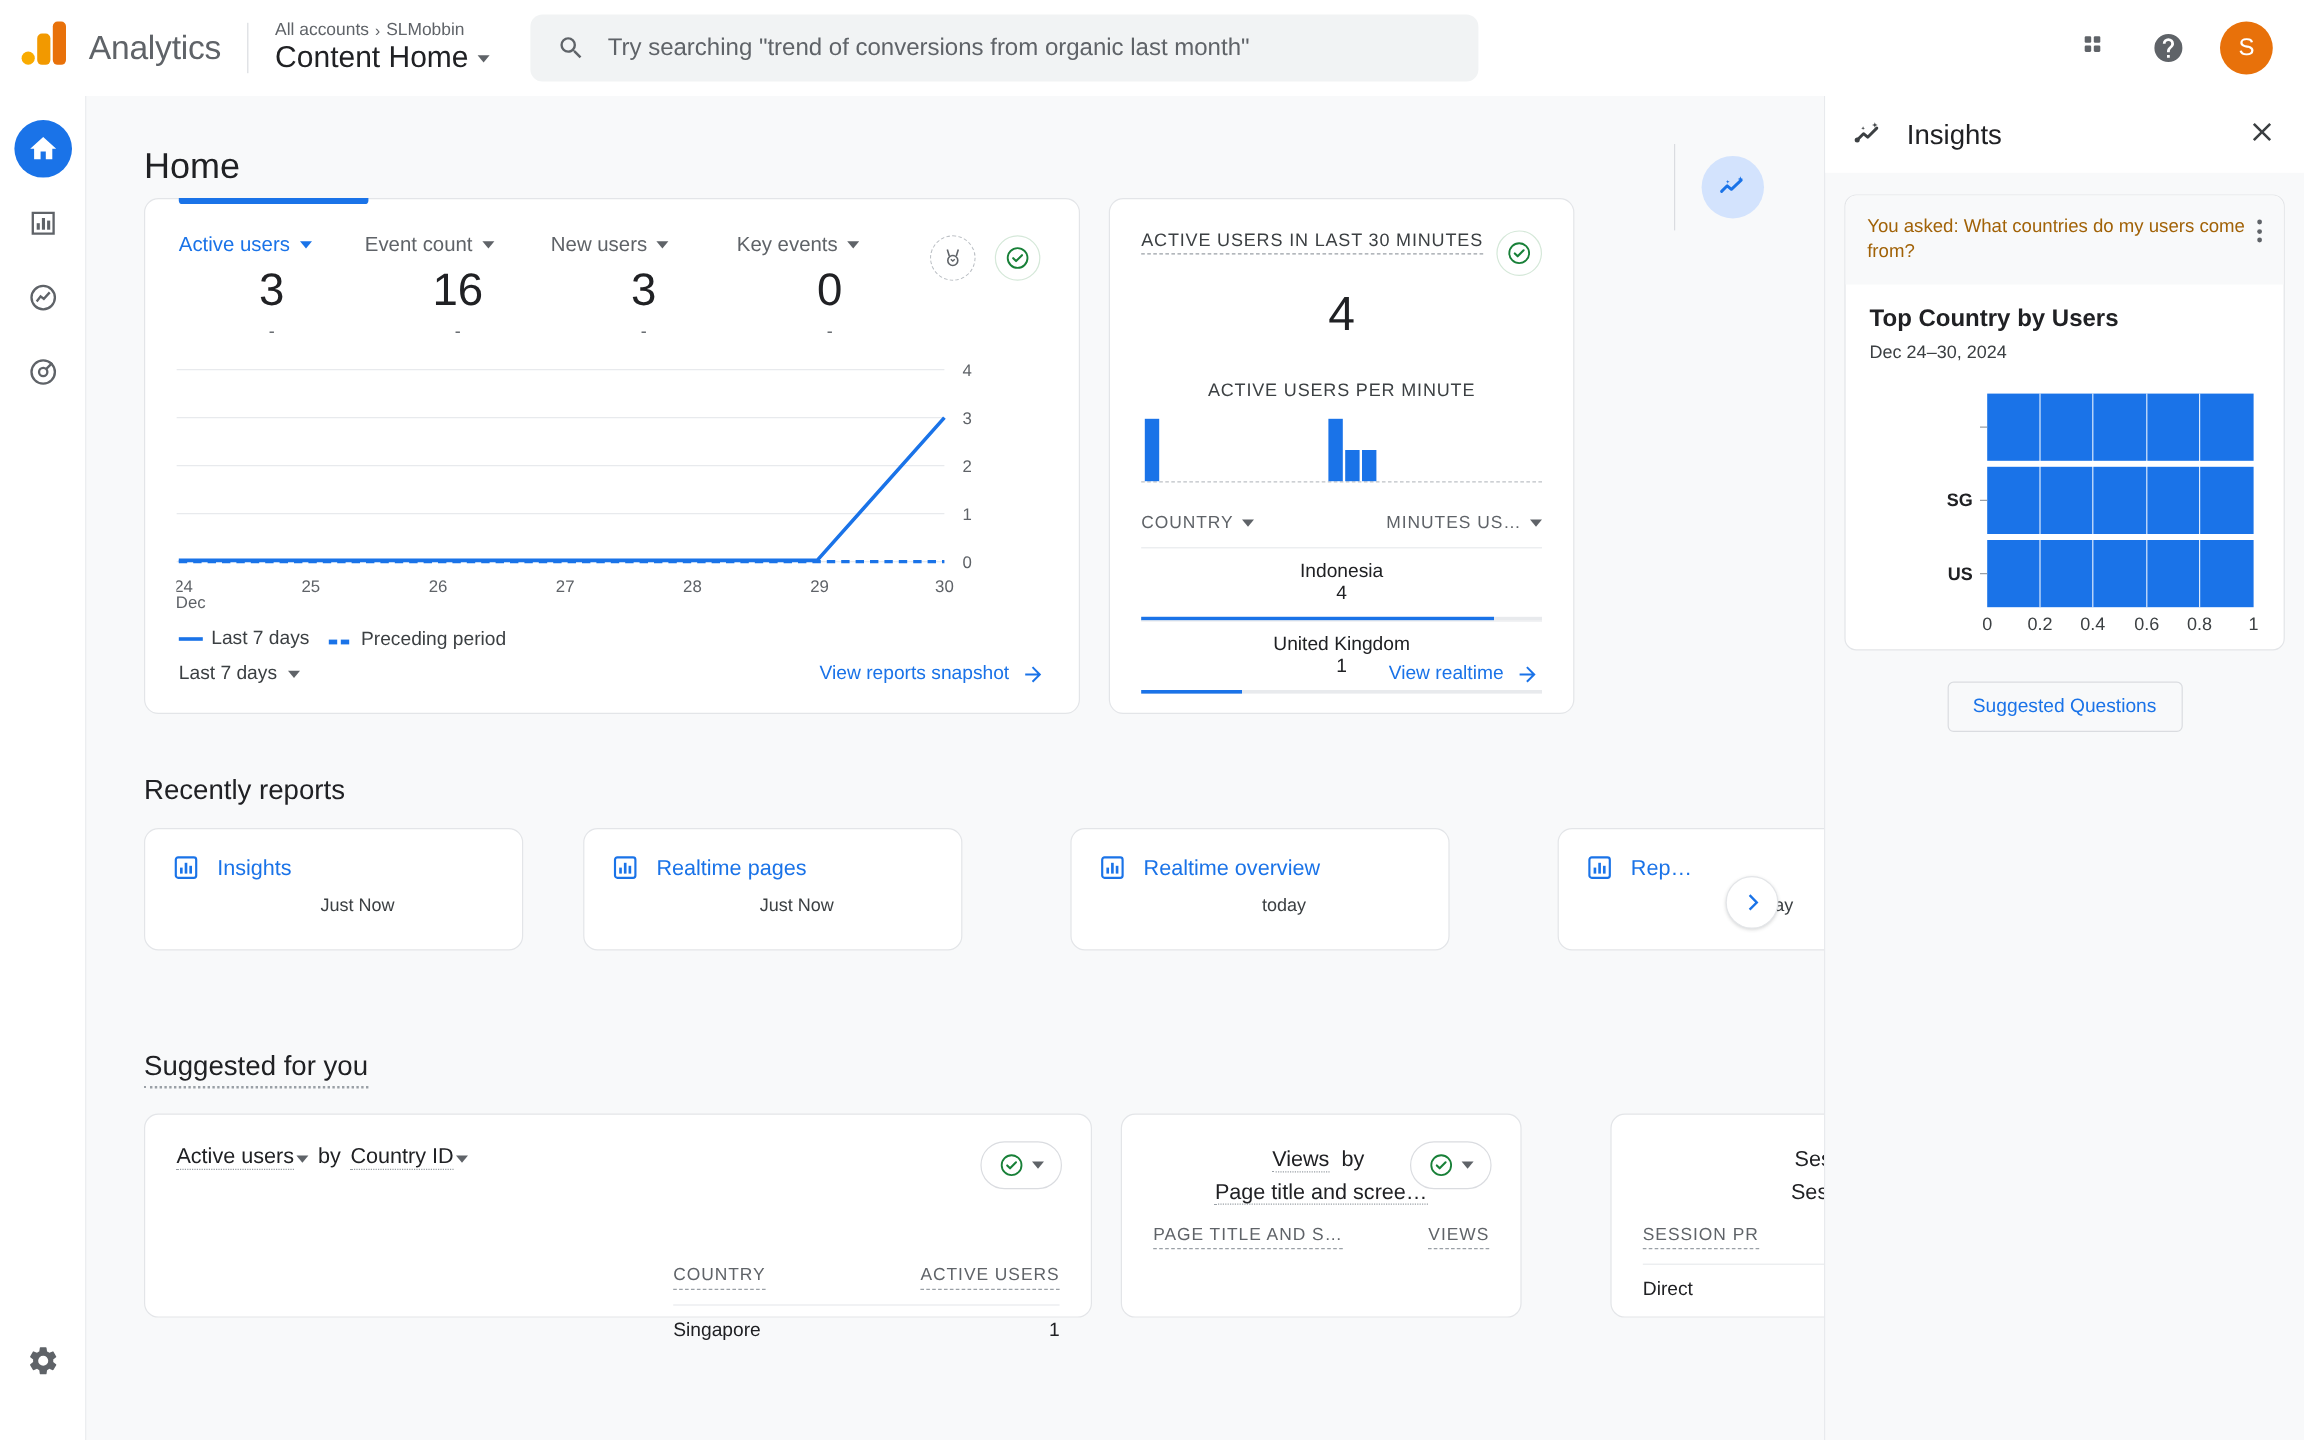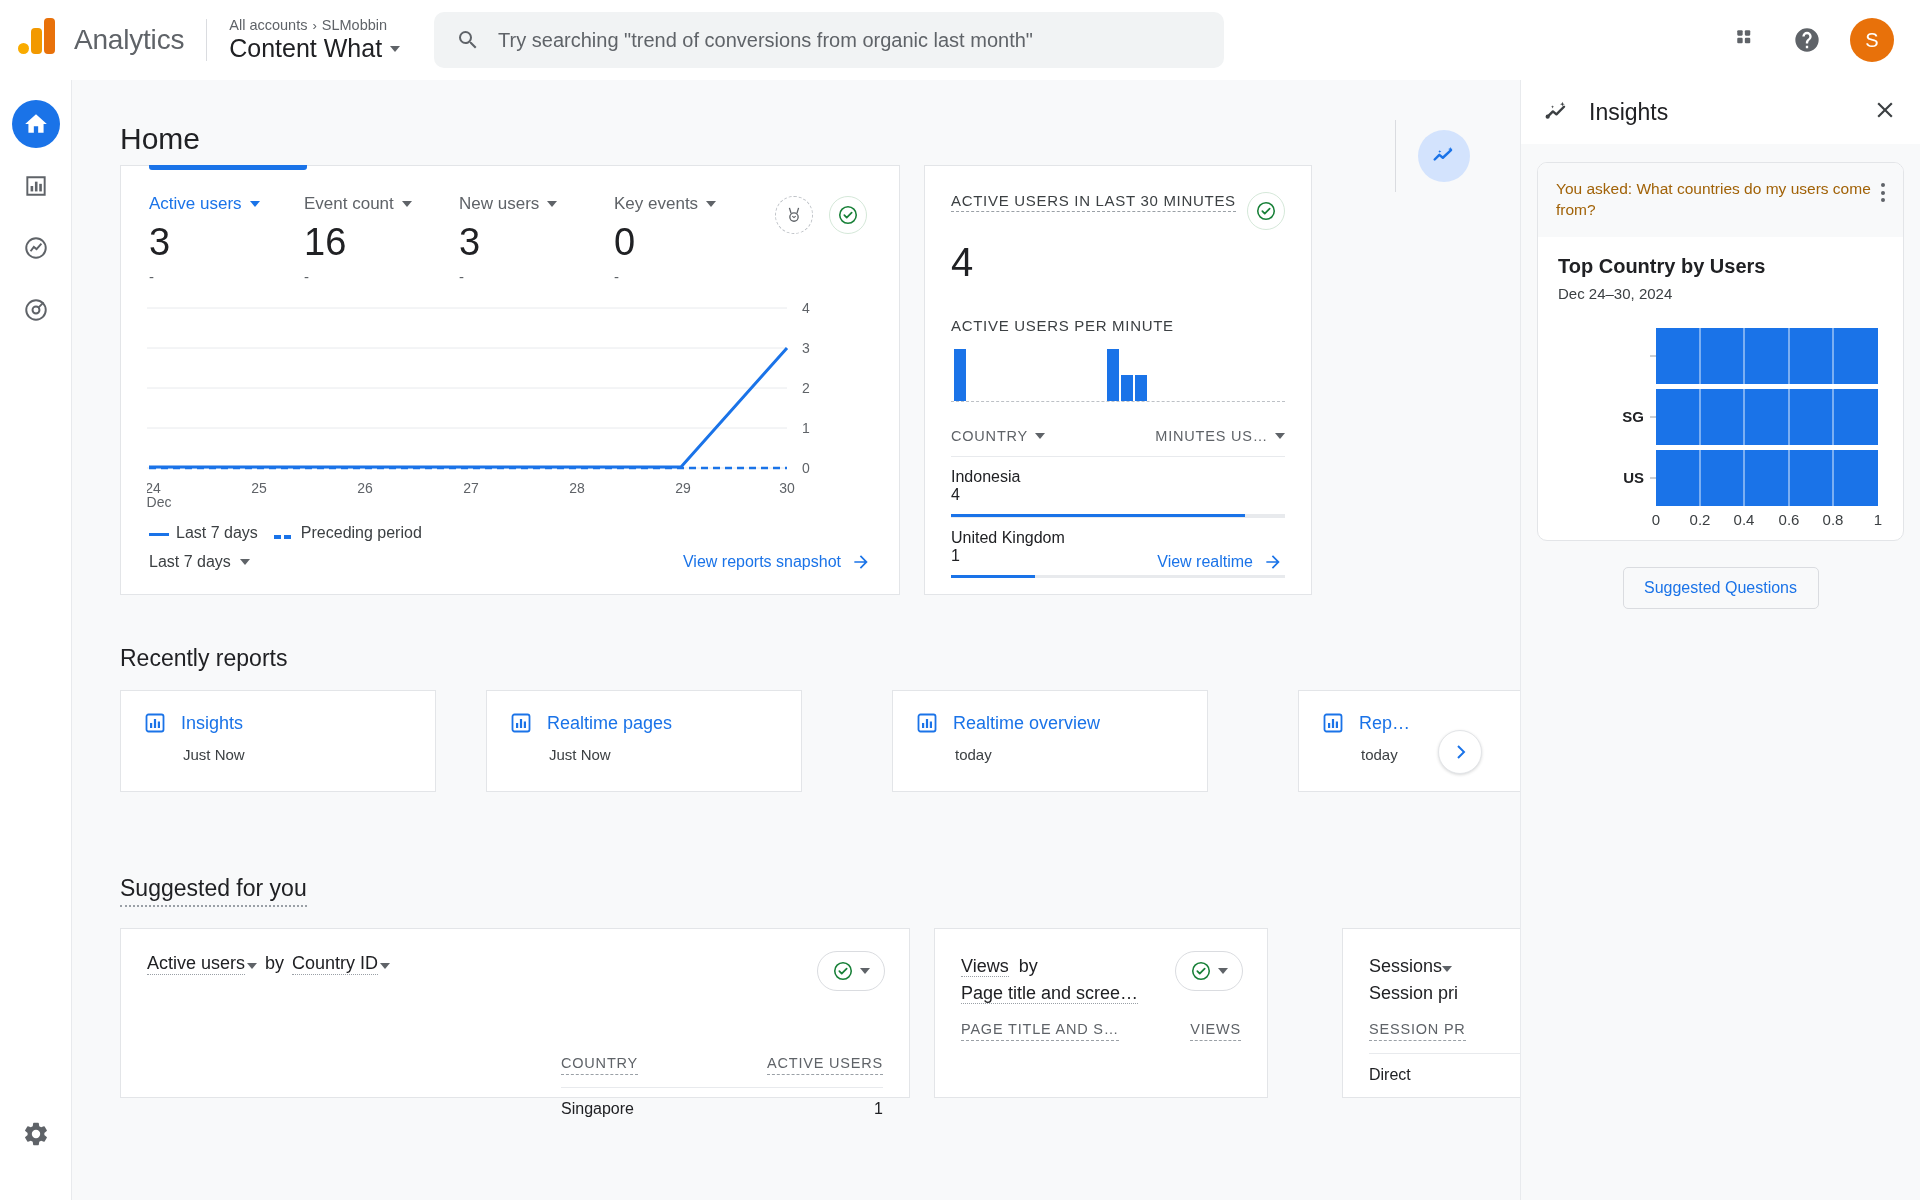--- a/index.html
+++ b/index.html
@@ -57,21 +57,21 @@
     background: #f8f9fa; overflow: hidden;
   }
   .page-title { font-size: 30px; color: #202124; margin: 42px 0 0 48px; }
   .insight-fab {
     position: absolute; top: 50px; right: 50px; width: 52px; height: 52px; border-radius: 50%;
     background: #d3e3fd; display: flex; align-items: center; justify-content: center; cursor: pointer;
   }
   .fab-divider { position: absolute; top: 40px; right: 124px; width: 1px; height: 72px; background: #dadce0; }
 
   .card {
-    background: #fff; border: 1px solid #e3e5e8; border-radius: 0; position: absolute;
+    background: #fff; border: 1px solid #e3e5e8; border-radius: 12px; position: absolute; text-align: center;
   }
 
   
   .ov-card { left: 48px; top: 85px; width: 780px; height: 430px; }
   .ov-activebar { position: absolute; top: -1px; left: 28px; width: 158px; height: 5px;
                   background: #1a73e8; border-radius: 0 0 3px 3px; }
   .metrics { display: flex; padding: 28px 0 0 28px; gap: 0; }
   .metric { width: 155px; }
   .metric-label { font-size: 17px; color: #5f6368; display: flex; align-items: center; gap: 8px; }
   .metric-label.sel { color: #1a73e8; }
@@ -176,21 +176,21 @@
   </div>
   <div class="brand-word">Analytics</div>
   <div class="brand-sep"></div>
   <div class="acct-block">
     <div class="acct-crumb">
       <span>All accounts</span>
       <span class="chev">›</span>
       <span>SLMobbin</span>
     </div>
     <div class="acct-name">
-      <span>Content What</span>
+      <span>Content Home</span>
       <span class="caret-dn"></span>
     </div>
   </div>
   <div class="searchbar">
     <svg width="24" height="24" viewBox="0 0 24 24">
       <path fill="#5f6368" d="M15.5 14h-.79l-.28-.27A6.47 6.47 0 0016 9.5 6.5 6.5 0 109.5 16c1.61 0 3.09-.59 4.23-1.57l.27.28v.79l5 4.99L20.49 19l-4.99-5zm-6 0C7.01 14 5 11.99 5 9.5S7.01 5 9.5 5 14 7.01 14 9.5 11.99 14 9.5 14z"></path>
     </svg>
     <span class="ph">Try searching "trend of conversions from organic last month"</span>
   </div>
   <div class="topbar-right">

